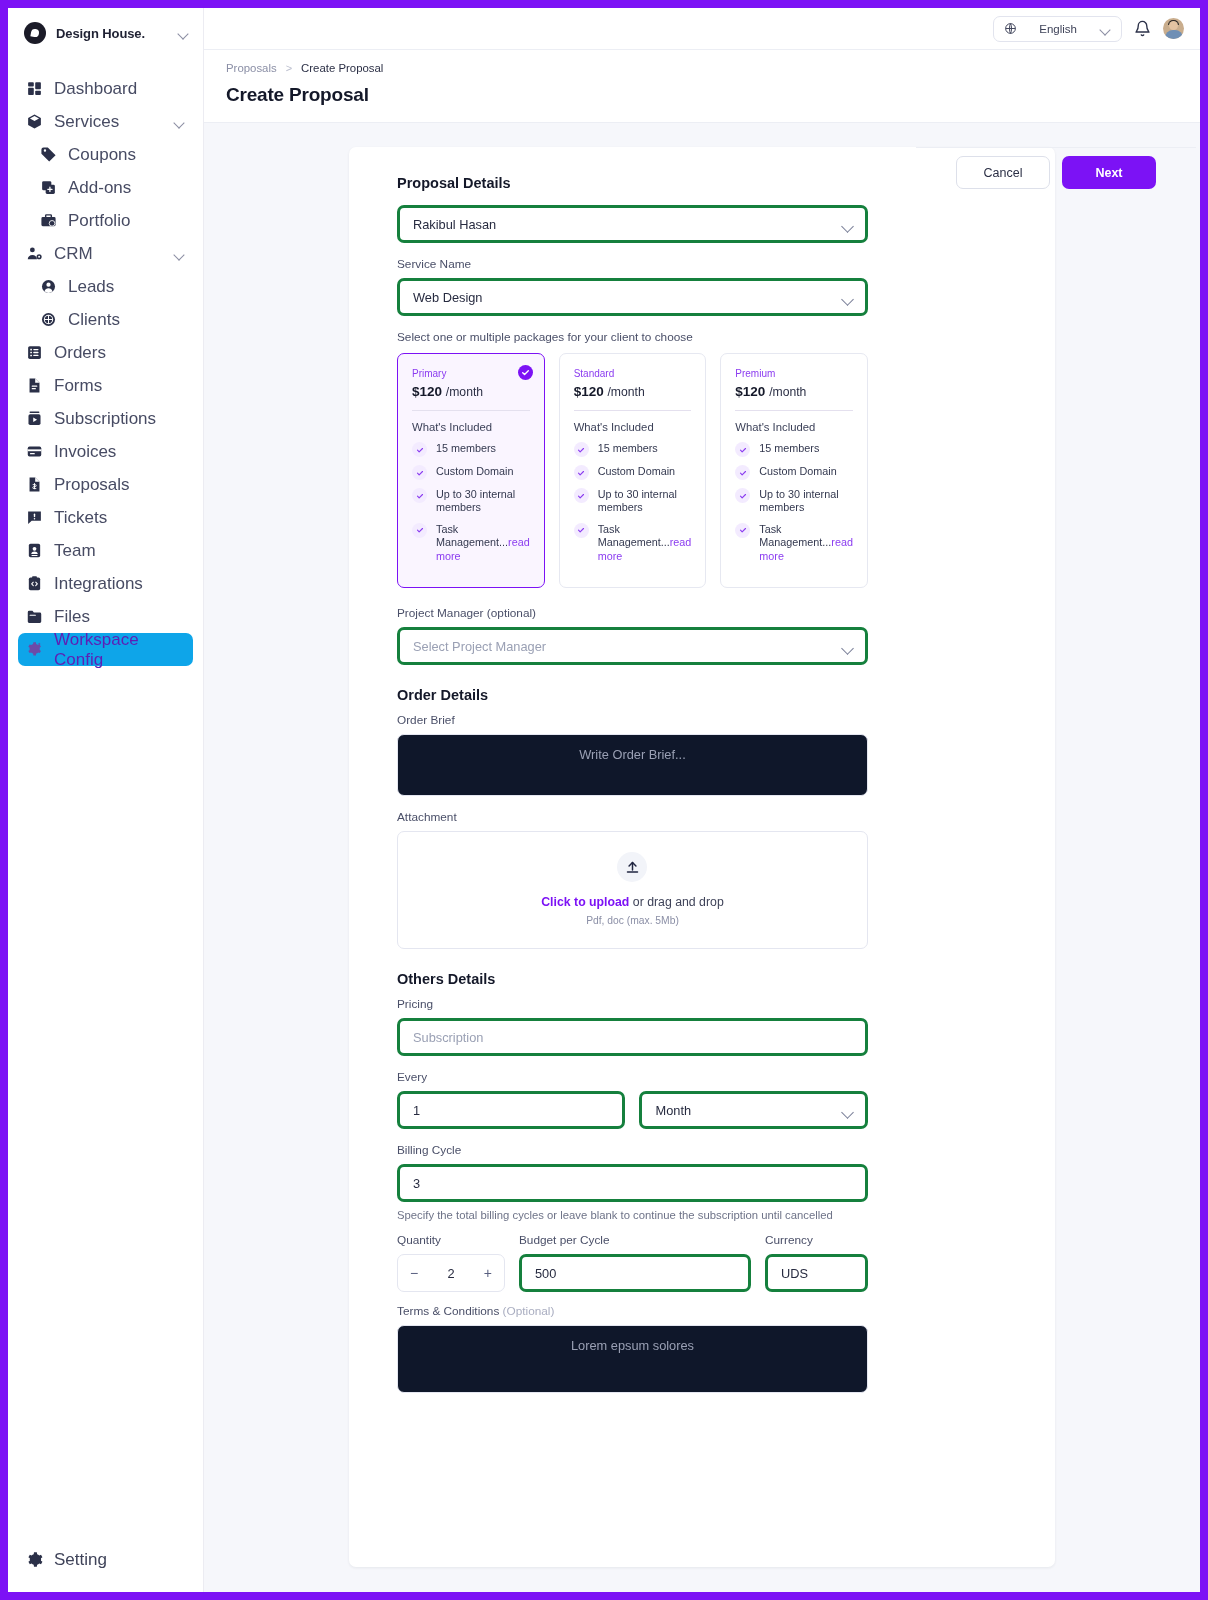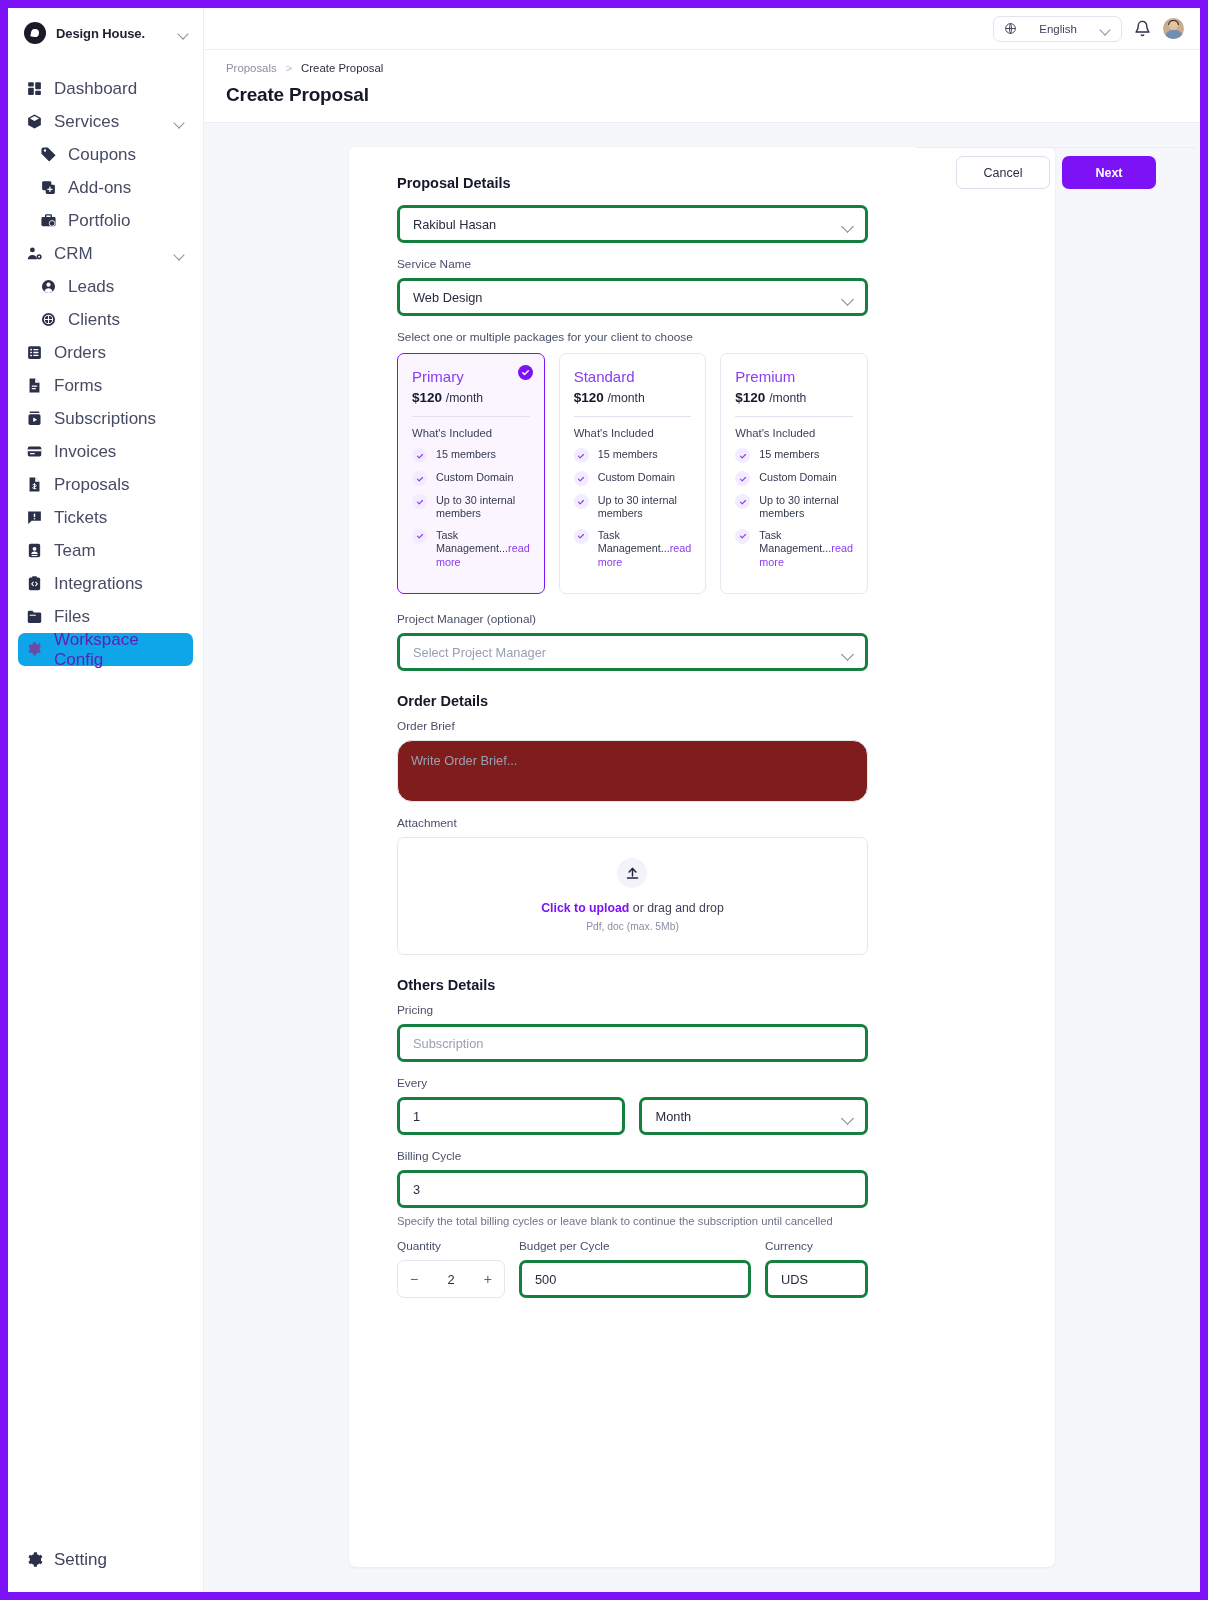--- a/index.html
+++ b/index.html
@@ -134,41 +134,42 @@
     position: relative;
   }
   .ctrl.ph { color:#9aa0b4; }
   .ctrl .dd {
     position:absolute; right:13px; top:14px;
     width:9px; height:9px;
     border-right:1.5px solid #777d96; border-bottom:1.5px solid #777d96;
     transform: rotate(45deg);
   }
   .ta {
-    width:100%; border:1px solid #e4e6f0; border-radius:15px; background:#7f1d1d;
+    width:100%; border:1px solid #e4e6f0; border-radius:7px; background:#0f172a;
     padding: 12px 13px; font-size: 12.8px; color:#9aa0b4;
     min-height: 62px;
+    text-align: center;
   }
   .ta.tall { min-height: 68px; }
 
   .pkg-hint { font-size: 11.8px; color:#4a4f68; margin-bottom: 9px; }
   .pkgs { display:flex; gap: 14px; margin-bottom: 18px; }
   .pkg {
     flex:1; border:1px solid #e6e8f1; border-radius:7px;
     padding: 14px 14px 16px 14px; position:relative; background:#fff;
     min-width: 0;
   }
   .pkg.sel { border:1.6px solid #7C12F5; background:#faf5ff; }
   .pkg-badge {
     position:absolute; right:11px; top:11px;
     width:15px; height:15px; border-radius:50%; background:#7C12F5;
     display:flex; align-items:center; justify-content:center;
   }
   .pkg-badge svg { display:block; }
-  .pkg-name { font-size: 15px; color:#8b3cf0; margin-bottom: 5px; }
+  .pkg-name { font-size: 10px; color:#8b3cf0; margin-bottom: 5px; }
   .pkg-price { font-size: 13.5px; font-weight: bold; color:#141829; }
   .pkg-price .per { font-weight: normal; font-size: 12.2px; color:#2b2f45; }
   .pkg-rule { height:1px; background:#e4e0ee; margin: 11px 0 10px 0; }
   .pkg-inc { font-size: 11.3px; color:#3a3f57; margin-bottom: 9px; }
   .feat { display:flex; align-items:flex-start; gap: 9px; margin-bottom: 8px; }
   .feat-chk {
     width:15px; height:15px; border-radius:50%; background:#f3ebff;
     flex:0 0 15px; display:flex; align-items:center; justify-content:center;
     margin-top: 0px;
   }
@@ -677,20 +678,27 @@
             <div class="col-budget">
               <span class="lab">Budget per Cycle</span>
               <div class="ctrl">500</div>
             </div>
             <div class="col-cur">
               <span class="lab">Currency</span>
               <div class="ctrl">UDS</div>
             </div>
           </div>
 
+          <div class="fld">
+            <span class="lab">
+              <span>Terms &amp; Conditions</span>
+              <span class="opt">(Optional)</span>
+            </span>
+            <div class="ta tall">Lorem epsum solores</div>
+          </div>
 
         </div>
 
         <div class="card-foot">
           <div class="btn btn-cancel">Cancel</div>
           <div class="btn btn-next">Next</div>
         </div>
       </div>
     </div>
   </div>

